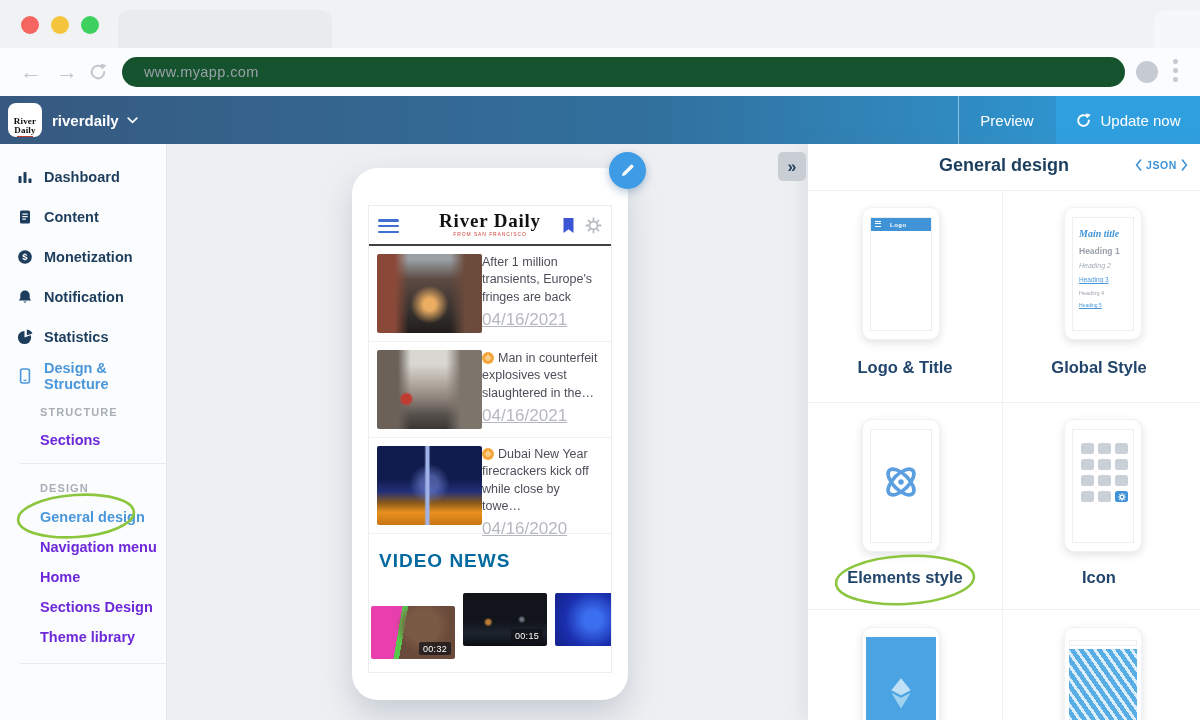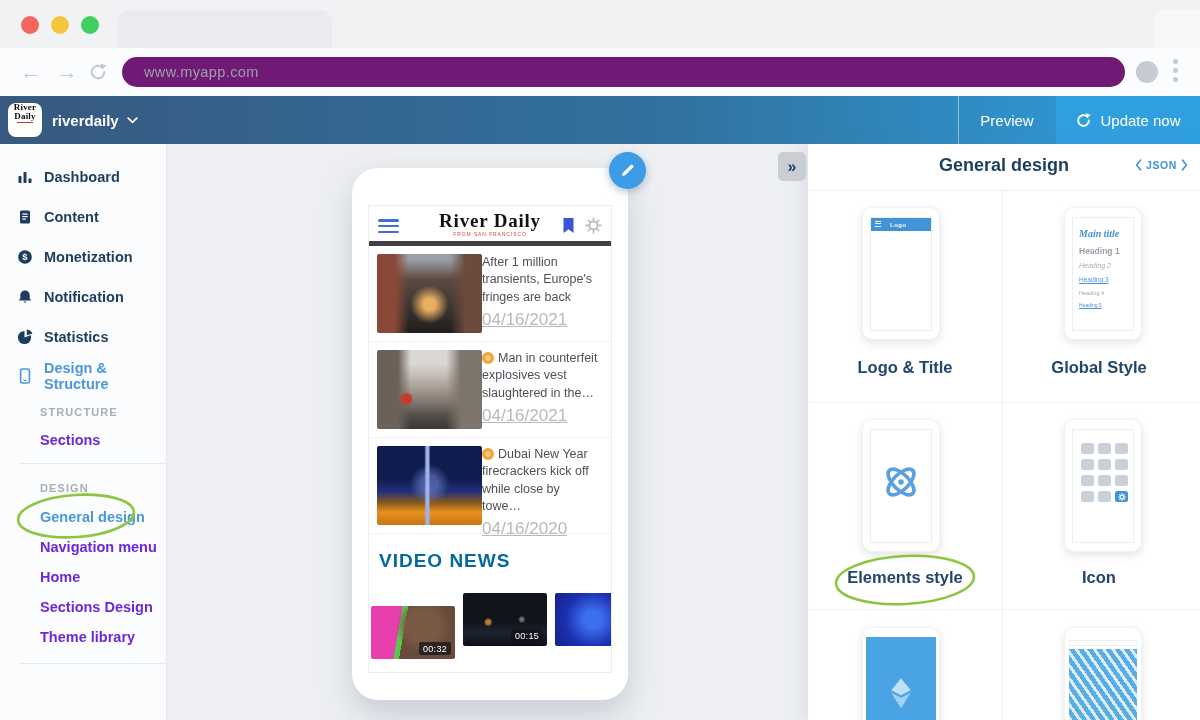--- a/index.html
+++ b/index.html
@@ -15,32 +15,32 @@
   .tl-green{left:81px;background:#3ed160;}
   .tab{position:absolute;left:118px;top:10px;width:214px;height:38px;background:#e9ebee;
        border-radius:12px 12px 0 0;}
   .tab-right{position:absolute;left:1154px;top:10px;width:46px;height:38px;background:#f6f7f9;
        border-radius:12px 0 0 0;}
   .toolbar{position:absolute;left:0;top:48px;width:1200px;height:48px;background:#fbfcfd;}
   .nav-arrow{position:absolute;top:9px;width:30px;height:30px;color:#c3c8ce;font-size:22px;
        line-height:30px;text-align:center;font-weight:700;cursor:default;}
   .nav-back{left:16px;} .nav-fwd{left:52px;}
   .nav-refresh{position:absolute;left:88px;top:14px;width:20px;height:20px;color:#c3c8ce;}
-  .urlbar{position:absolute;left:122px;top:9px;width:1003px;height:30px;background:#701a75;
+  .urlbar{position:absolute;left:122px;top:9px;width:1003px;height:30px;background:#14532d;
        border-radius:15px;display:flex;align-items:center;padding-left:22px;}
   .urltext{font-size:14.5px;color:#9aa1a9;letter-spacing:.4px;}
   .avatar{position:absolute;left:1136px;top:13px;width:22px;height:22px;border-radius:50%;background:#c6cbd3;}
   .kebab{position:absolute;left:1173px;top:11px;width:6px;height:26px;}
   .kebab i{display:block;width:4.5px;height:4.5px;border-radius:50%;background:#c6cbd3;margin:0 0 4.5px 0;}
 
   
   .topbar{position:absolute;left:0;top:96px;width:1200px;height:48px;
        background:linear-gradient(90deg,#37597f 0%,#31719e 55%,#2f93cd 88%,#2f9fdf 100%);}
   .tb-logo{position:absolute;left:8px;top:7px;width:34px;height:34px;background:#fff;border-radius:8px;
-       display:flex;flex-direction:column;align-items:center;justify-content:flex-start;}
+       display:flex;flex-direction:column;align-items:center;justify-content:flex-end;}
   .tb-logo .l1,.tb-logo .l2{font-family:"Liberation Serif",serif;font-weight:700;font-size:9px;
        line-height:8.5px;color:#0d0d0d;letter-spacing:.2px;}
   .tb-logo .rule{width:16px;height:1.5px;background:#c2392e;margin-top:1.5px;}
   .tb-name{position:absolute;left:52px;top:0;height:48px;display:flex;align-items:center;gap:8px;
        color:#fff;font-size:15px;font-weight:600;cursor:pointer;}
   .tb-divider{position:absolute;left:958px;top:0;width:1px;height:48px;background:rgba(255,255,255,.45);}
   .btn-preview{position:absolute;left:958px;top:0;width:98px;height:48px;display:flex;align-items:center;
        justify-content:center;color:#fff;font-size:15px;cursor:pointer;}
   .btn-update{position:absolute;left:1056px;top:0;width:144px;height:48px;background:#2f9fdf;color:#fff;
        display:flex;align-items:center;justify-content:center;gap:8px;font-size:15px;cursor:pointer;}
@@ -63,21 +63,21 @@
   .phone{position:absolute;left:185px;top:24px;width:276px;height:532px;background:#fff;border-radius:26px;
        box-shadow:0 14px 30px rgba(140,150,165,.38);}
   .edit-btn{position:absolute;left:442px;top:8px;width:37px;height:37px;border-radius:50%;background:#3d9ce5;
        display:flex;align-items:center;justify-content:center;box-shadow:0 3px 8px rgba(40,90,140,.35);
        cursor:pointer;z-index:5;}
   .collapse-btn{position:absolute;left:611px;top:8px;width:28px;height:29px;background:#c9ced4;border-radius:5px;
        color:#21405f;font-size:16px;font-weight:700;display:flex;align-items:center;justify-content:center;
        cursor:pointer;z-index:5;}
   .screen{position:absolute;left:16px;top:37px;width:244px;height:468px;background:#fff;
        border:1px solid #ecedef;overflow:hidden;}
-  .ph-header{position:relative;height:40px;border-bottom:5px solid #404040;}
+  .ph-header{position:relative;height:40px;border-bottom:2px solid #404040;}
   .burger{position:absolute;left:9px;top:13px;width:21px;cursor:pointer;}
   .burger i{display:block;height:2.6px;background:#3f6fd0;border-radius:2px;margin-bottom:3.2px;}
   .masthead{position:absolute;left:0;top:4px;width:100%;text-align:center;pointer-events:none;}
   .masthead .mt{font-family:"Liberation Serif",serif;font-weight:700;font-size:19px;letter-spacing:.8px;
        color:#111;line-height:22px;}
   .masthead .ms{font-size:5px;color:#cf4437;letter-spacing:.9px;line-height:5px;}
   .ph-bookmark{position:absolute;right:36px;top:11px;cursor:pointer;}
   .ph-gear{position:absolute;right:9px;top:11px;cursor:pointer;}
 
   .article{position:relative;height:96px;border-bottom:1px solid #f1f1f3;display:flex;padding:8px;cursor:pointer;}

